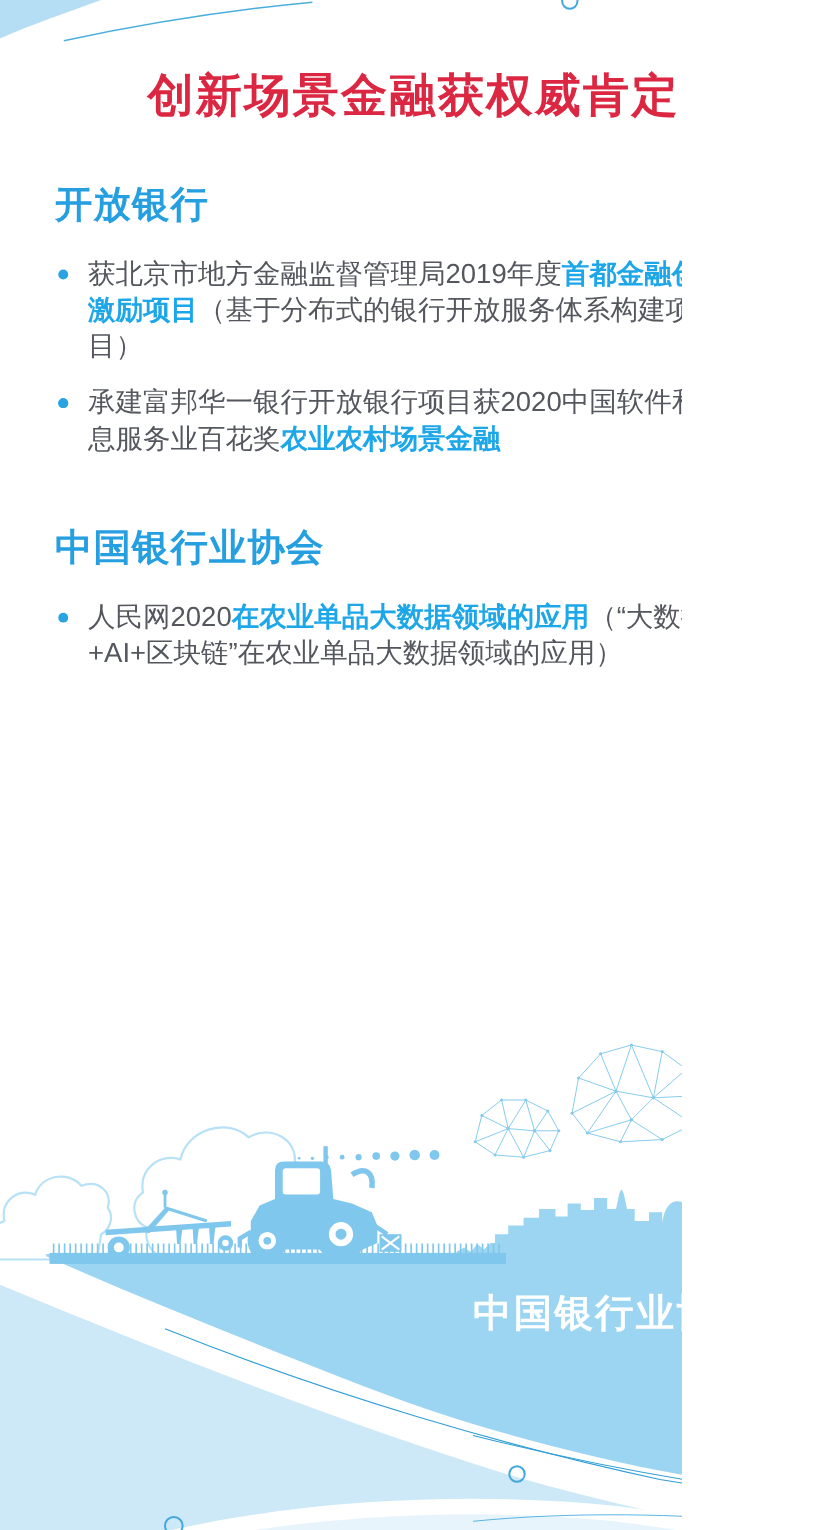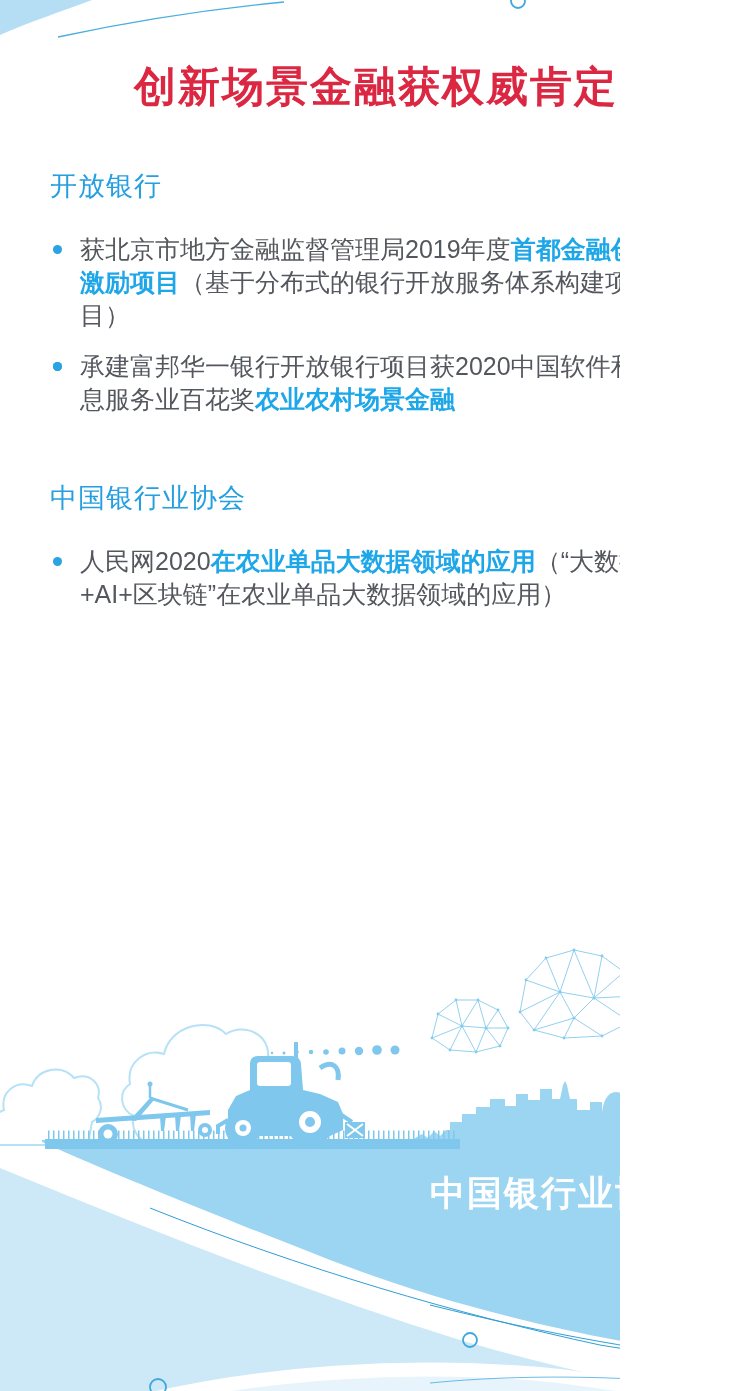--- a/index.html
+++ b/index.html
@@ -21,22 +21,22 @@
   body{font-family:"Liberation Sans","DejaVu Sans",sans-serif;}
   .poster{position:relative;width:620px;height:1391px;background:#fff;overflow:hidden;}
 
   .deco-top{position:absolute;top:0;left:0;z-index:2;}
   .textcol{position:absolute;top:0;left:0;width:752px;z-index:2;}
 
   .title{margin:62px 0 0;text-align:center;font-size:42px;line-height:50px;
          font-weight:800;color:var(--title-red);letter-spacing:2px;}
 
   .section{overflow:hidden;margin:0;}
-  .section-heading{margin:56px 0 0 50px;font-size:27px;line-height:37px;
-         font-weight:400;letter-spacing:1px;color:var(--section-blue);}
+  .section-heading{margin:56px 0 0 50px;font-size:34px;line-height:37px;
+         font-weight:700;letter-spacing:1px;color:var(--section-blue);}
   .section + .section .section-heading{margin-top:46px;}
 
   .bullets{list-style:none;margin:28px 0 0 50px;padding:0;}
   .bullet{position:relative;padding-left:30px;margin:0 0 18px;width:592px;
           font-size:25px;line-height:33px;color:var(--body-text);}
   .dot{position:absolute;left:3px;top:12px;width:9px;height:9px;border-radius:50%;
        background:var(--bullet-dot);}
   .hl{color:var(--highlight-blue);font-weight:700;}
 
   .art{position:absolute;left:0;top:800px;width:752px;height:591px;z-index:1;}

